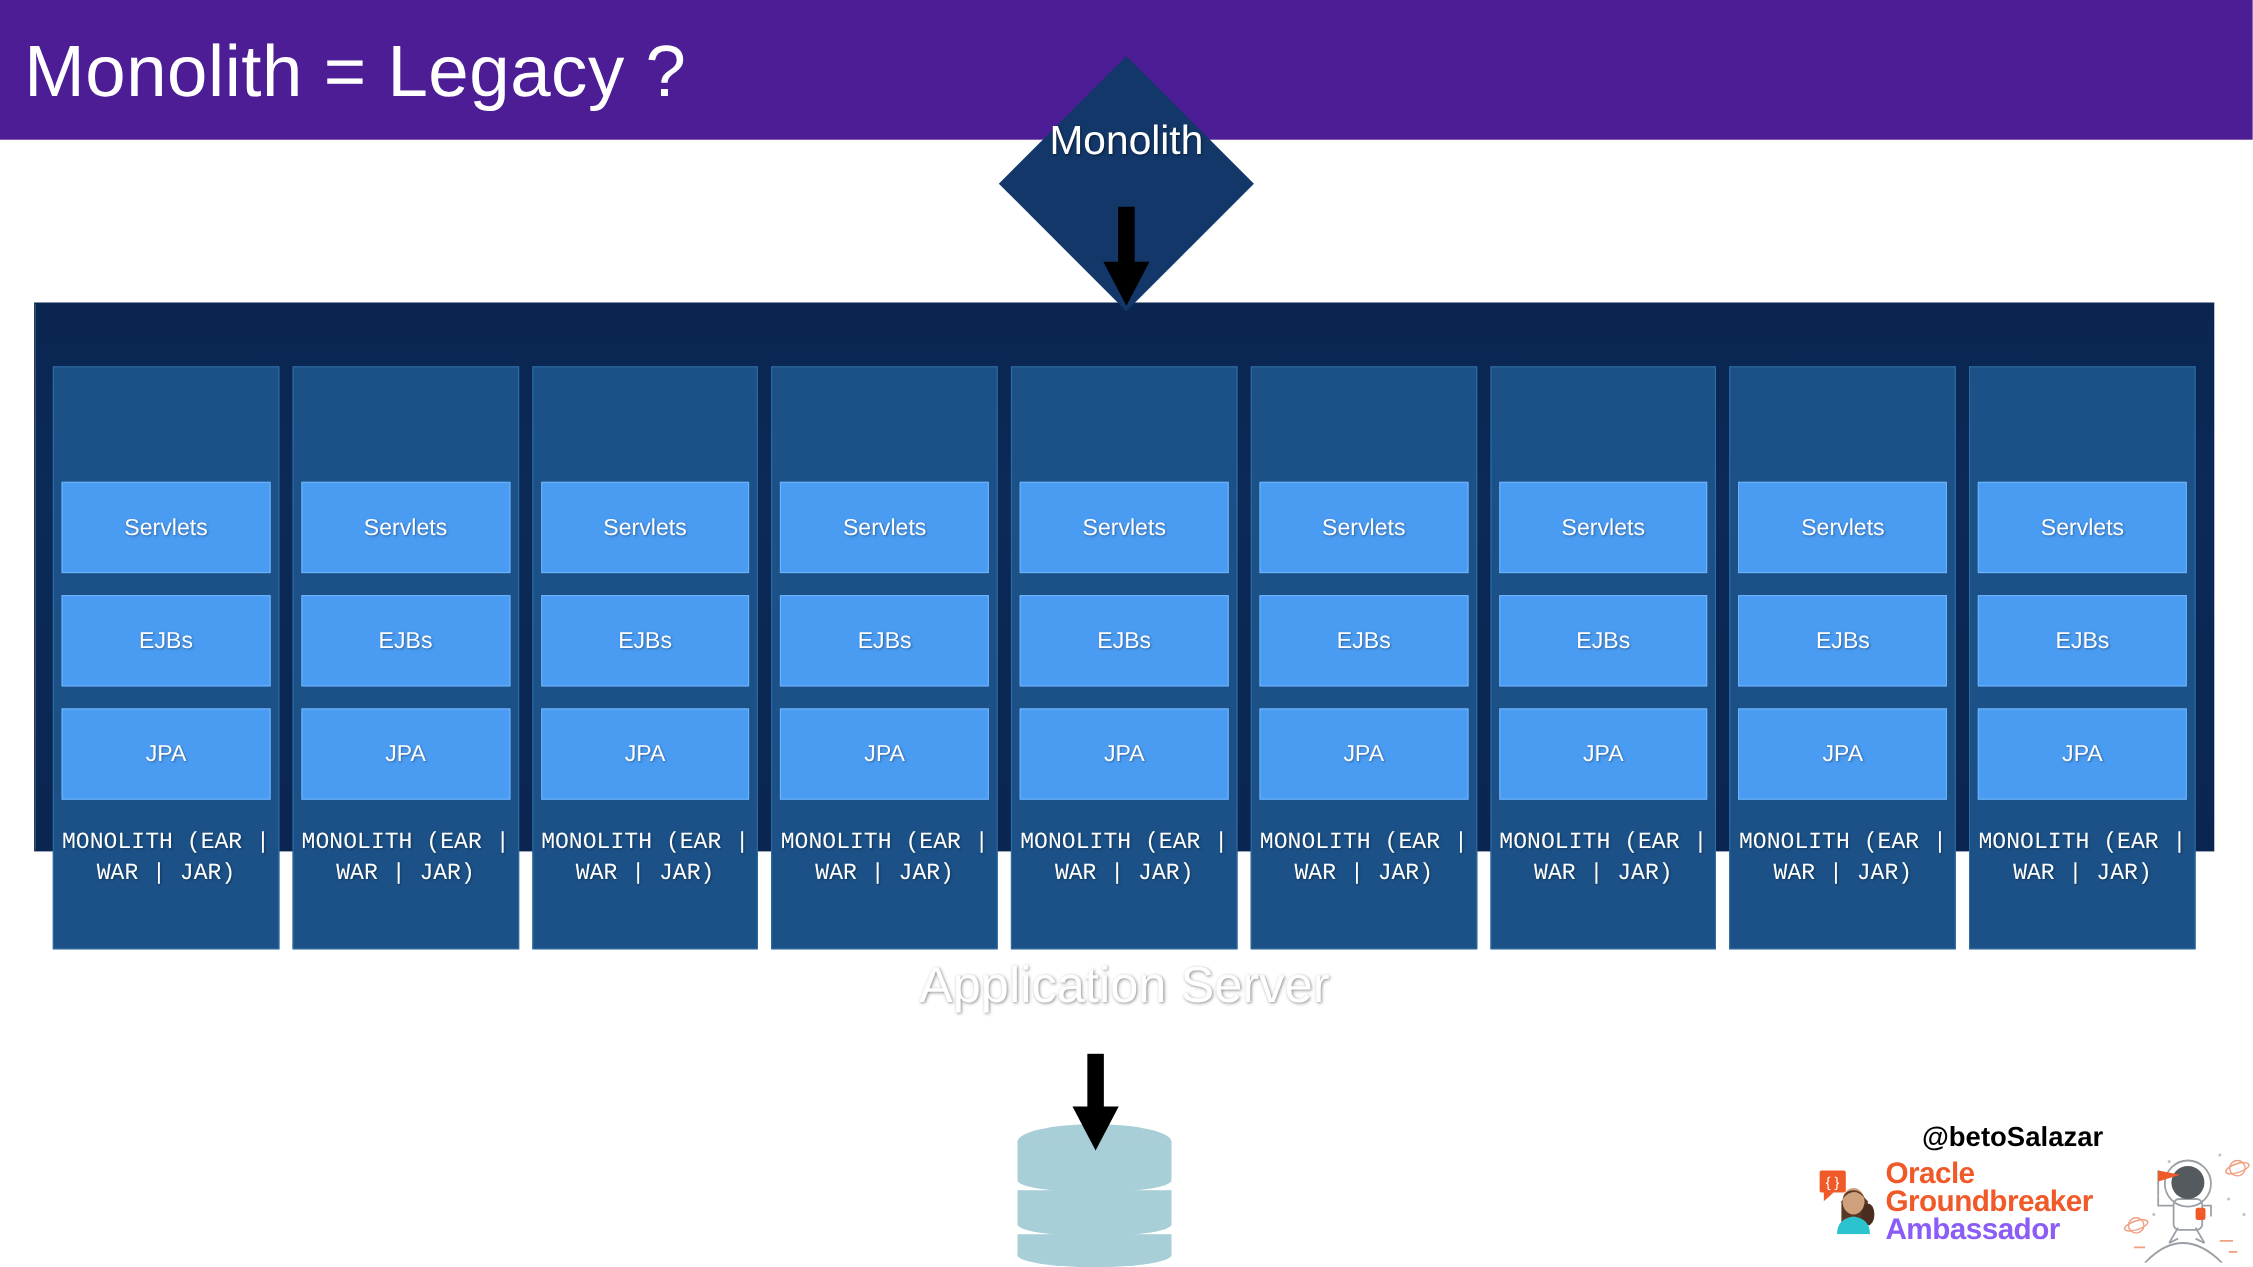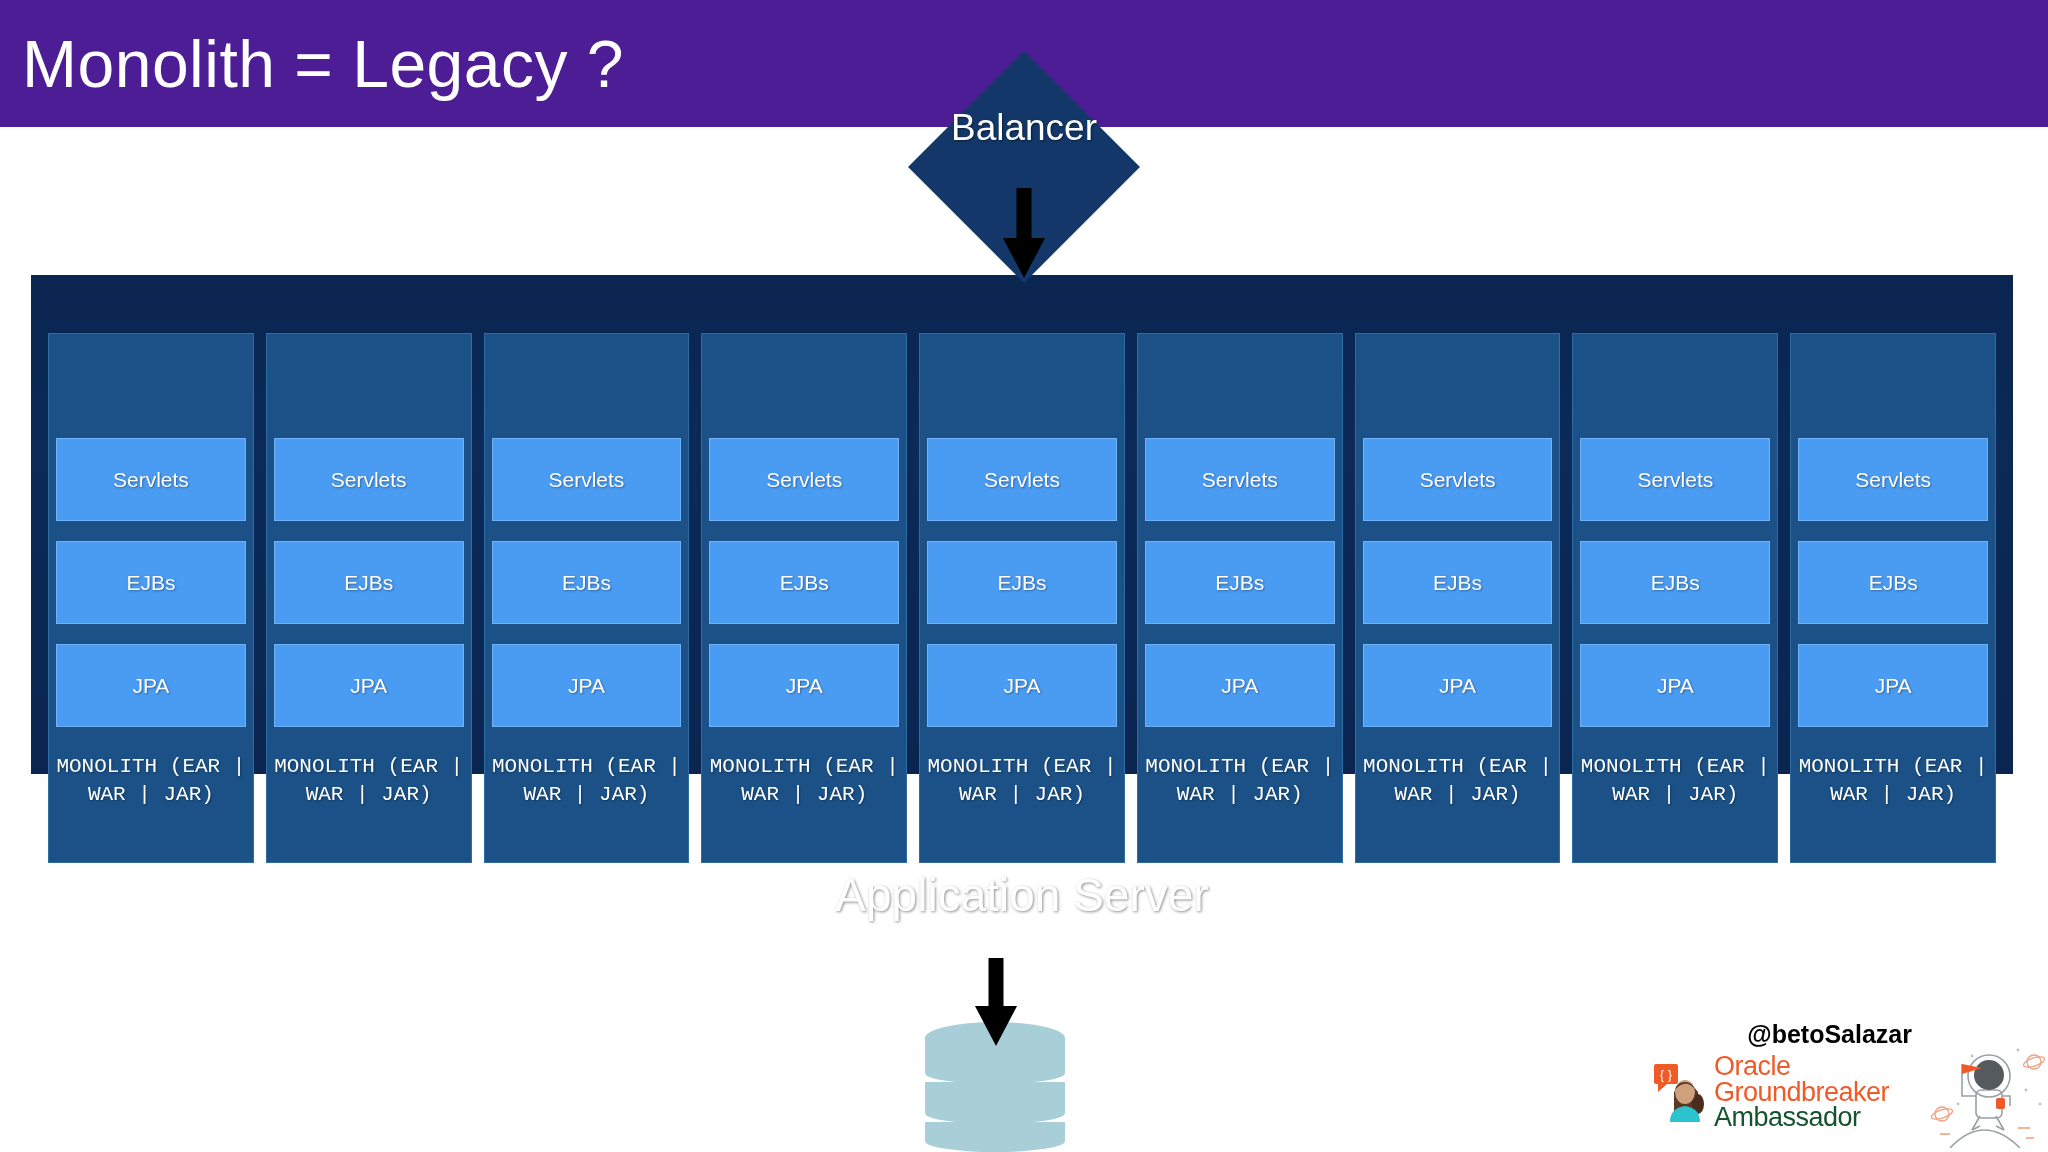--- a/index.html
+++ b/index.html
@@ -243,51 +243,51 @@
     gap: 6px;
   }
   #badge-avatar-icon {
     width: 54px;
     height: 60px;
     position: relative;
     flex: none;
   }
   #badge-wordmark {
     line-height: 0.95;
-    font-weight: normal;
+    font-weight: bold;
     letter-spacing: -0.5px;
   }
   .wm-oracle, .wm-groundbreaker {
     color: #F05A28;
     font-size: 27px;
     display: block;
   }
   .wm-ambassador {
-    color: #14532d;
+    color: #8b5cf6;
     font-size: 27px;
     display: block;
   }
   #astronaut-icon {
     position: absolute;
     right: 0;
     top: 26px;
     width: 126px;
     height: 106px;
   }
 </style>
 </head>
 <body>
 
 <div id="title-bar">
   <div id="page-title">Monolith = Legacy ?</div>
 </div>
 
 <div id="balancer-node">
   <div id="balancer-diamond"></div>
-  <div id="balancer-label">Balancer</div>
+  <div id="balancer-label">Monolith</div>
 </div>
 
 <div class="arrow-down" id="arrow-balancer-to-server">
   <div class="arrow-shaft" style="height:56px;"></div>
   <div class="arrow-head"></div>
 </div>
 
 <div id="app-server-container">
 
   <div id="app-server-cards">

